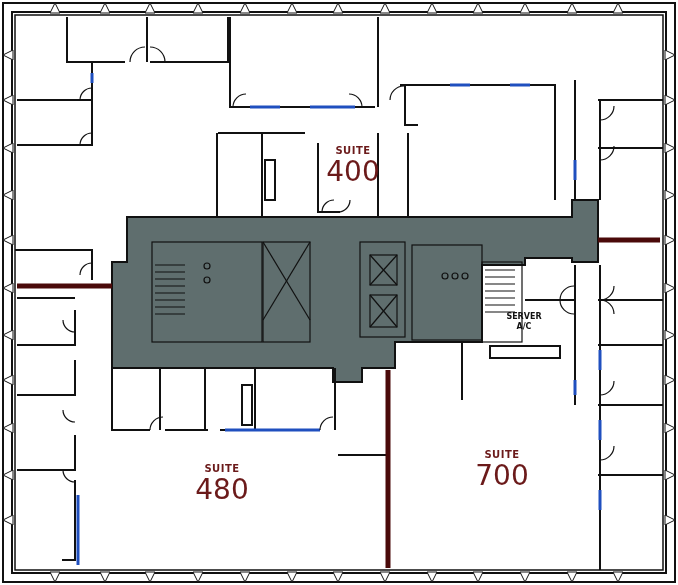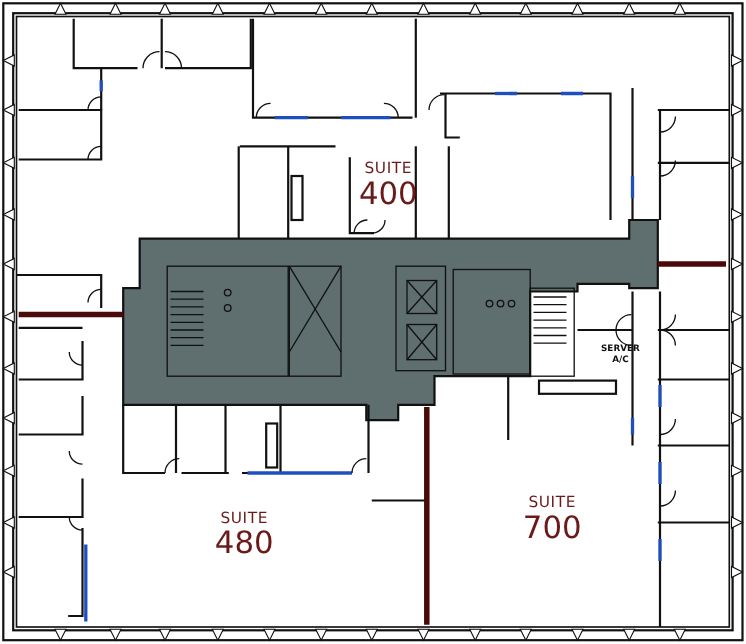--- a/index.html
+++ b/index.html
@@ -1,19 +1,19 @@
 <!DOCTYPE html>
 <html><head>
   <meta charset="utf-8">
   <style>
     html, body { margin: 0; padding: 0; background: #ffffff; }
     body { width: 678px; height: 585px; overflow: hidden; position: relative; font-family: "Liberation Sans", sans-serif; }
     #plan { position: absolute; left: 0; top: 0; width: 678px; height: 585px; }
     .label { position: absolute; color: #6b1a1a; text-align: center; font-family: "DejaVu Sans", sans-serif; line-height: 1.05; }
-    .label .t { display: block; font-size: 14px; letter-spacing: 0.5px; }
+    .label .t { display: block; font-size: 10px; letter-spacing: 0.5px; font-weight: bold; }
     .label .n { display: block; font-size: 28px; }
     .small { position: absolute; color: #111; font-size: 8px; font-family: "DejaVu Sans", sans-serif; text-align: center; line-height: 1.25; font-weight: bold; }
   </style>
 </head>
 <body>
 
 <svg id="plan" viewBox="0 0 678 585" xmlns="http://www.w3.org/2000/svg">
 
   <g fill="none" stroke="#111" stroke-width="2">
     <rect x="3" y="3" width="672" height="579"></rect>
@@ -200,16 +200,16 @@
 <div class="label" style="left:186px; top:464px; width:72px;">
   <span class="t">SUITE</span>
   <span class="n">480</span>
 </div>
 
 <div class="label" style="left:466px; top:450px; width:72px;">
   <span class="t">SUITE</span>
   <span class="n">700</span>
 </div>
 
-<div class="small" style="left:543px; top:312px; width:42px;">
+<div class="small" style="left:503px; top:312px; width:42px;">
   <span>SERVER</span><br>
   <span>A/C</span>
 </div>
 
 </body></html>

